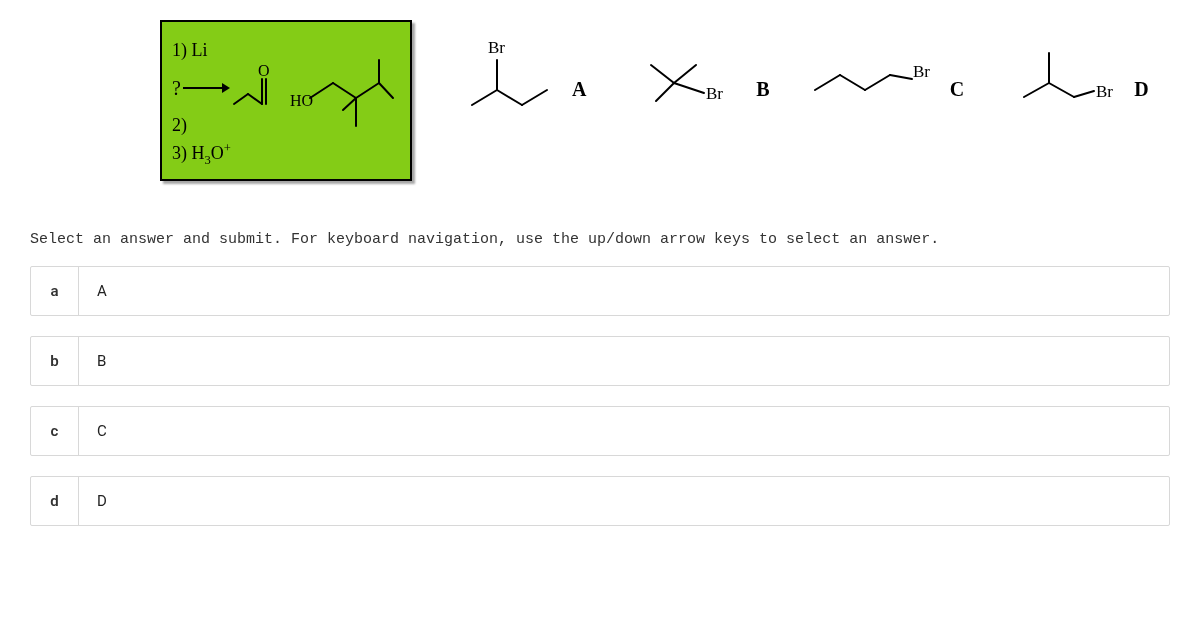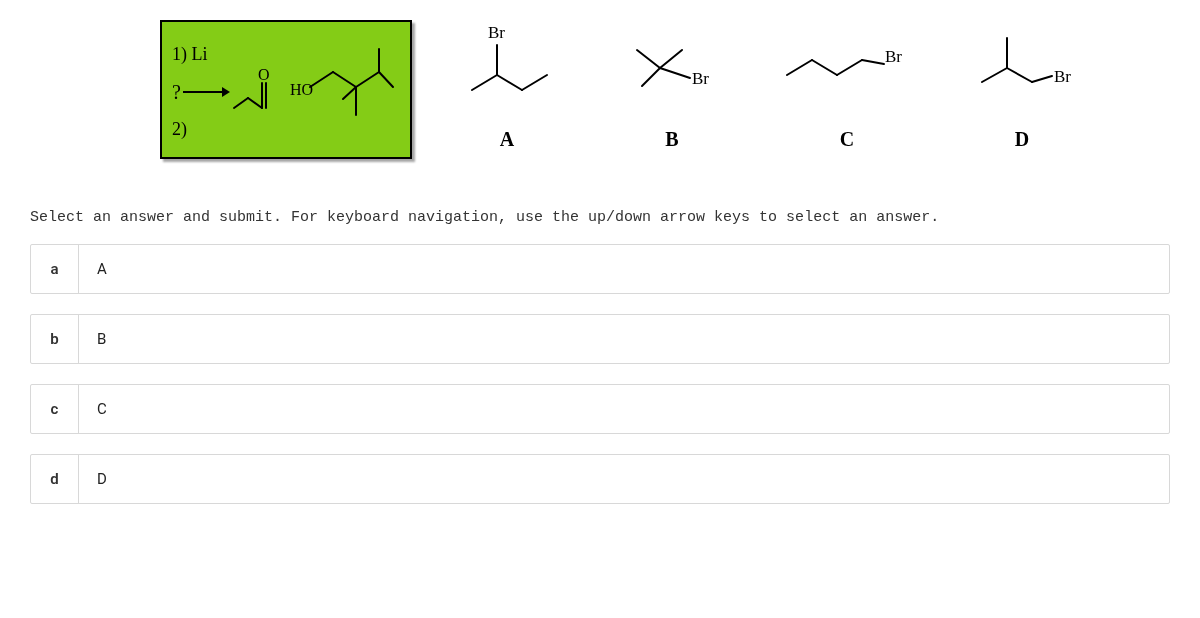--- a/index.html
+++ b/index.html
@@ -48,23 +48,24 @@
       content: "";
       position: absolute;
       right: -2px;
       top: -4px;
       border-left: 8px solid #000;
       border-top: 5px solid transparent;
       border-bottom: 5px solid transparent;
     }
     .chem-cell {
       display: flex;
-      flex-direction: column;
+      flex-direction: row;
       align-items: center;
       min-width: 130px;
+      margin-top: 15px;
     }
     .chem-cell svg { display: block; }
     .chem-label {
       font-family: "Times New Roman", serif;
       font-size: 20px;
       font-weight: bold;
       margin-top: 8px;
     }
     .instructions {
       font-size: 15px;
@@ -123,20 +124,23 @@
               <line x1="18" y1="30" x2="32" y2="40"></line>
               <line x1="32" y1="40" x2="32" y2="15"></line>
               <line x1="36" y1="40" x2="36" y2="15"></line>
             </g>
             <text x="28" y="12" font-family="Times New Roman" font-size="16" fill="#000">O</text>
           </svg>
         </div>
         <div>
           <span>2)</span>
         </div>
+        <div>
+          3) H<span class="sub">3</span>O<span class="sup">+</span>
+        </div>
       </div>
 
       <svg width="110" height="110" viewBox="0 0 110 110">
         <g stroke="#000" stroke-width="2" fill="none" stroke-linecap="round">
           <line x1="22" y1="50" x2="45" y2="35"></line>
           <line x1="45" y1="35" x2="68" y2="50"></line>
           <line x1="68" y1="50" x2="68" y2="78"></line>
           <line x1="68" y1="50" x2="91" y2="35"></line>
           <line x1="91" y1="35" x2="105" y2="50"></line>
 

